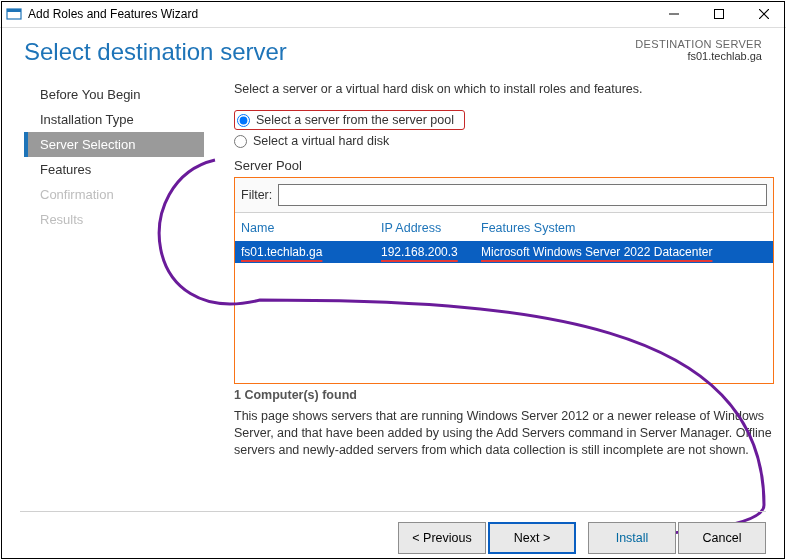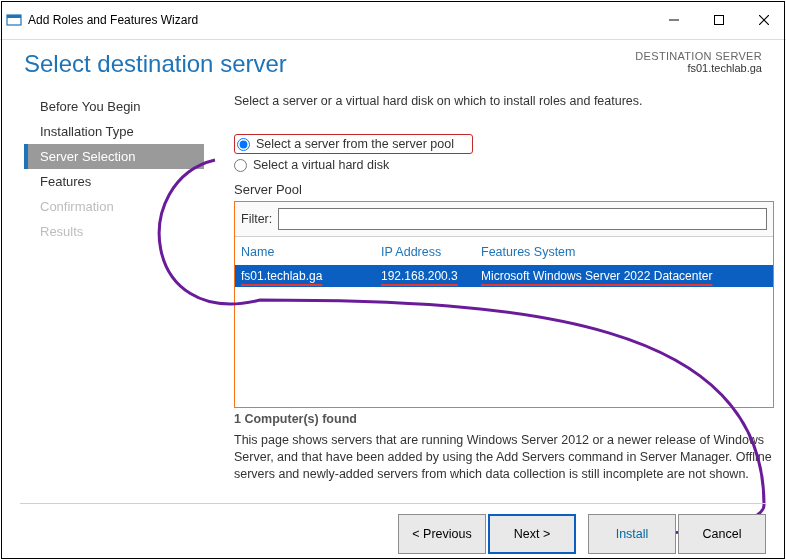--- a/index.html
+++ b/index.html
@@ -1,65 +1,65 @@
 <!DOCTYPE html>
 <html><head>
 <meta charset="utf-8">
 <style>
   * { box-sizing: border-box; margin: 0; padding: 0; font-family: "Segoe UI", Tahoma, sans-serif; }
   body { width: 786px; height: 560px; background: #fff; overflow: hidden; position: relative; }
   .outer-border { position:absolute; inset:1px; border:1px solid #000; pointer-events:none; }
 
-  .titlebar { height: 40px; display:flex; align-items:center; padding-left:6px; border-bottom:1px solid #ddd;}
+  .titlebar { height: 28px; display:flex; align-items:center; padding-left:6px; border-bottom:1px solid #ddd;}
   .titlebar .icon { width:16px; height:16px; margin-right:6px; display:inline-flex; }
   .titlebar .title { font-size:12px; color:#000; flex:1; }
   .winbtns { display:flex; }
   .winbtn { width:45px; height:30px; display:flex; align-items:center; justify-content:center; font-size:14px; color:#000; }
 
   .header { padding: 10px 24px 16px 24px; display:flex; align-items:flex-start; justify-content:space-between; }
   .header h1 { font-size:24px; font-weight:300; color:#1e74b8; }
   .destbox { text-align:right; font-size:11px; color:#555; }
   .destbox .lbl { color:#666; letter-spacing:0.3px; }
   .destbox .val { color:#333; }
 
   .body { display:flex; padding: 0 24px; }
   .nav { width:180px; flex-shrink:0; }
   .nav .item { font-size:13px; padding:5px 8px 5px 16px; color:#333; cursor:pointer; position:relative; }
   .nav .item.active { background:#9a9a9a; color:#fff; }
   .nav .item.active::before { content:""; position:absolute; left:0; top:0; bottom:0; width:4px; background:#1e74b8; }
   .nav .item.disabled { color:#bdbdbd; cursor:default; }
 
   .main { flex:1; padding-left: 30px; font-size:12.5px; color:#333; position:relative; }
-  .instr { margin-bottom: 26px; font-size:12.5px; color:#333; }
+  .instr { margin-bottom: 14px; font-size:12.5px; color:#333; }
 
   .radios { margin-bottom: 10px; }
   .radio-row { display:flex; align-items:center; margin-bottom:4px; font-size:12.5px; }
   .radio-row input { margin-right:6px; }
-  .radio-highlight { display:inline-flex; align-items:center; border:1.5px solid #c62828; border-radius:3px; padding:2px 18px 2px 2px; }
+  .radio-highlight { display:inline-flex; align-items:center; border:1.5px solid #c62828; border-radius:3px; padding:2px 10px 2px 2px; }
 
   .pool-label { font-size:13px; color:#333; margin-bottom:4px; }
   .pool-box { border:1px solid #f97316; width:540px; }
   .filter-row { display:flex; align-items:center; padding:6px; border-bottom:1px solid #d0d0d0; background:#fafafa; }
   .filter-row label { font-size:12.5px; margin-right:6px; }
   .filter-row input { flex:1; border:1px solid #767676; height:22px; padding:0 4px; font-size:12.5px; }
 
   .table { width:100%; }
   .thead { display:flex; padding:8px 6px 6px 6px; font-size:12.5px; color:#1e74b8; }
   .th-name { width:140px; }
   .th-ip { width:100px; }
   .th-os { flex:1; }
   .trow { display:flex; padding:4px 6px; font-size:12px; background:#0a5fc1; color:#fff; }
   .trow .underline-group { text-decoration:underline; text-decoration-color:#e53935; text-decoration-thickness:2px; text-underline-offset:4px; }
   .tbody-rest { height:120px; background:#fff; }
 
   .found { margin-top:4px; font-size:12.5px; color:#555;font-weight:bold; }
   .desc { margin-top:6px; font-size:12.5px; color:#333; line-height:1.35; width:540px; }
 
   .footer { position:absolute; bottom:6px; right:20px; left:20px; border-top:1px solid #d0d0d0; padding-top:10px; display:flex; justify-content:flex-end; gap:0; }
-  .btn { width:88px; height:40px; font-size:12.5px; border:1px solid #8e8e8e; background:#e9e9e9; color:#000; margin-left:2px; display:flex; align-items:center; justify-content:center; cursor:pointer; }
+  .btn { width:88px; height:32px; font-size:12.5px; border:1px solid #8e8e8e; background:#e9e9e9; color:#000; margin-left:2px; display:flex; align-items:center; justify-content:center; cursor:pointer; }
   .btn.next { border:2px solid #0a5fc1; }
   .btn:disabled, .btn.disabled { color:#0369a1; cursor:default; }
   .btn-gap { width:10px; }
 
   
   .arrow-svg { position:absolute; pointer-events:none; }
 </style>
 </head>
 <body>
 

